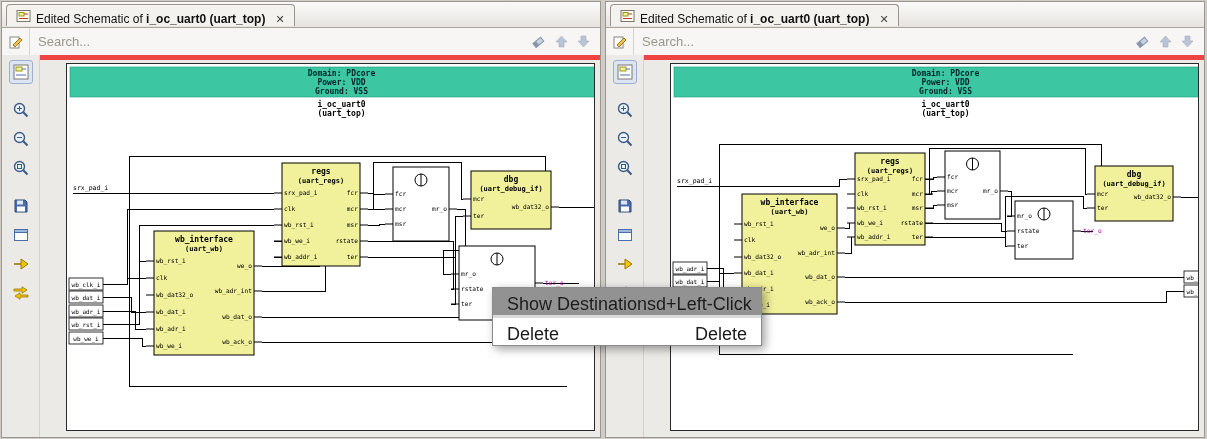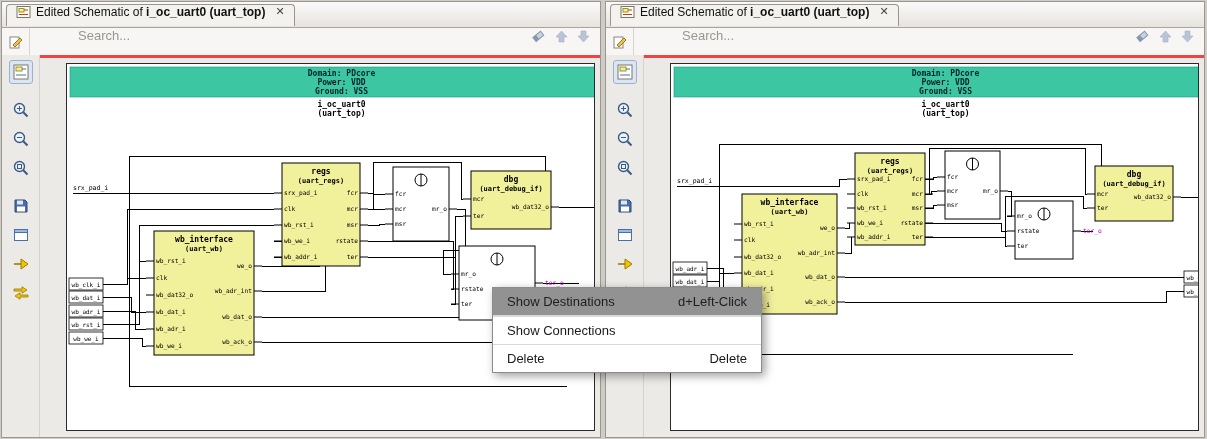--- a/index.html
+++ b/index.html
@@ -13,29 +13,29 @@
   }
   .panel.left{left:1px;}
   .panel.right{left:605px;}
   .tabbar{
     position:relative;height:25px;
     background:linear-gradient(#fbfaf9,#e6e3df);
     border-bottom:1px solid #aaa49c;
   }
   .tab{
     position:absolute;left:4px;top:2px;height:22px;box-sizing:border-box;
-    display:flex;align-items:flex-start;gap:5px;padding:0 9px;
+    display:flex;align-items:flex-end;gap:5px;padding:0 9px;
     background:#f4f2ef;border:1px solid #9a948c;border-bottom:none;
     border-radius:4px 4px 0 0;font-size:12px;color:#111;white-space:nowrap;
   }
   .tab-title b{font-weight:bold;}
   .tab-close{color:#444;font-size:11px;margin-left:5px;cursor:pointer;}
   .searchbar{
-    height:27px;background:#f7f6f4;border-bottom:3px solid #ef4444;
-    display:flex;align-items:flex-start;gap:40px;
+    height:27px;background:#f7f6f4;border-bottom:5px solid #ef4444;
+    display:flex;align-items:center;
   }
   .search-left{
     width:27px;height:100%;display:flex;align-items:center;justify-content:center;
     border-right:1px solid #d8d4ce;cursor:pointer;
   }
   .search-input{
     flex:1;border:none;background:transparent;font-size:13px;color:#333;
     padding:0 8px;outline:none;min-width:0;font-family:"Liberation Sans",sans-serif;
   }
   .search-input::placeholder{color:#9b968e;}
@@ -57,22 +57,22 @@
     position:absolute;left:44px;top:8px;right:5px;bottom:6px;
     background:#fff;border:1px solid #2a2a2a;overflow:hidden;margin-left:20px;
   }
   .canvas svg{position:absolute;left:0;top:0;}
   .ctx{
     position:absolute;left:492px;top:287px;width:268px;z-index:50;
     background:#ffffff;border:1px solid #8c8c8c;
     box-shadow:3px 3px 9px rgba(0,0,0,.38);
   }
   .ctx-item{
-    height:27px;display:flex;align-items:center;justify-content:space-between;
-    padding:0 14px;font-size:13px;color:#1a1a1a;cursor:default;white-space:nowrap;
+    height:27px;display:flex;align-items:flex-end;justify-content:space-between;
+    padding:0 14px;font-size:18px;color:#1a1a1a;cursor:default;white-space:nowrap;
   }
   .ctx-item.hl{background:#929292;color:#1d1d1d;}
   .ctx-sc{}
   .ctx-sep{height:1px;background:#d9d9d9;}
 </style>
 </head>
 <body>
 
 <section class="panel left">
   <div class="tabbar">
@@ -563,22 +563,18 @@
   </div>
 </section>
 
 <div class="ctx">
   <div class="ctx-item hl">
     <span class="ctx-label">Show Destinations</span>
     <span class="ctx-sc">d+Left-Click</span>
   </div>
   <div class="ctx-sep"></div>
   <div class="ctx-sep"></div>
-  <div class="ctx-item">
-    <span class="ctx-label">Show Connections</span>
-    <span class="ctx-sc"></span>
-  </div>
   <div class="ctx-sep"></div>
   <div class="ctx-item">
     <span class="ctx-label">Delete</span>
     <span class="ctx-sc">Delete</span>
   </div>
 </div>
 
 </body></html>

